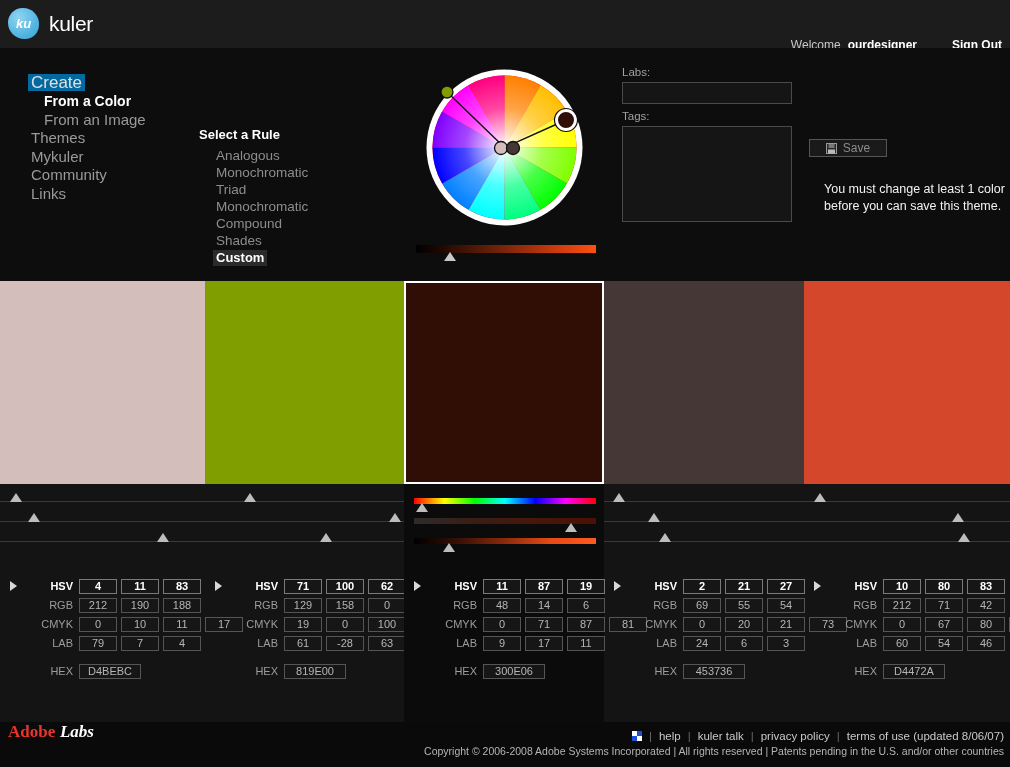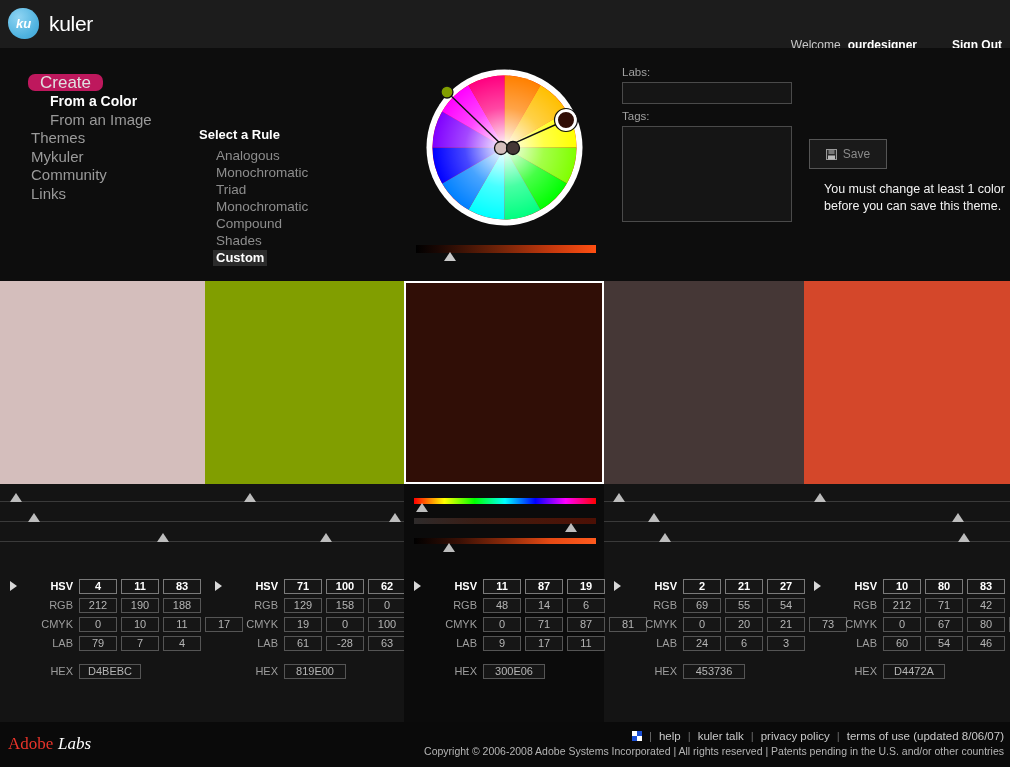--- a/index.html
+++ b/index.html
@@ -45,23 +45,23 @@
 
   
   .workarea {
     position: absolute; left: 0; top: 48px; width: 1010px; height: 232px;
     background: #0d0d0d;
   }
 
   
   .nav { position: absolute; left: 28px; top: 26px; }
   .nav-head { color: #e0e0e0; font-size: 17px; margin-bottom: 1px; }
-  .nav-head.sel { background: #be185d; display: inline-block; padding: 0 12px; border-radius: 7px; }
+  .nav-head.sel { background: #0369a1; display: inline-block; padding: 0 3px; }
   .nav-item { color: #9a9a9a; font-size: 15px; line-height: 16.5px; padding: 1px 3px; cursor: pointer; display: inline-block; }
-  .nav-sub { margin-left: 19px; }
+  .nav-sub { margin-left: 13px; }
   .nav-item.bold { color: #ffffff; font-weight: bold; font-size: 14px; }
   .nav-row { line-height: 17px; }
 
   
   .rules { position: absolute; left: 199px; top: 79px; }
   .rules-title { color: #ffffff; font-size: 13px; font-weight: bold; margin-bottom: 5px; }
   .rule-item {
     color: #8d8d8d; font-size: 13.5px; line-height: 16px;
     margin-left: 14px; padding: 0 3px; display: inline-block; cursor: pointer;
   }
@@ -95,21 +95,21 @@
     border: 1px solid #4a4a4a; color: #ddd; font-size: 12px; padding: 0 5px;
     font-family: "Liberation Sans", sans-serif;
   }
   .f-textarea {
     width: 170px; height: 96px; background: #151515;
     border: 1px solid #4a4a4a; color: #ddd; font-size: 12px; padding: 4px 5px;
     resize: none; font-family: "Liberation Sans", sans-serif;
   }
   .save-btn {
     position: absolute; left: 187px; top: 73px;
-    width: 78px; height: 30px; border: 1px solid #555; background: #1a1a1a;
+    width: 78px; height: 18px; border: 1px solid #555; background: #1a1a1a;
     color: #8a8a8a; font-size: 12px;
     display: flex; align-items: center; justify-content: center; gap: 6px;
     cursor: pointer;
   }
   .disk-icon { width: 11px; height: 11px; display: inline-block; }
   .vis-group { position: absolute; left: 290px; top: 62px; }
   .vis-row { display: flex; align-items: center; gap: 6px; height: 21px; }
   .radio {
     width: 9px; height: 9px; border-radius: 50%;
     background: #2b2b2b; border: 1px solid #3c3c3c;
@@ -155,21 +155,21 @@
     width: 38px; height: 15px; border: 1px solid #555; background: #161616;
     color: #b5b5b5; font-size: 11px; text-align: center; line-height: 13px;
     margin-right: 4px; font-family: "Liberation Sans", sans-serif;
   }
   .fld.hi { color: #ffffff; font-weight: bold; border-color: #7a7a7a; }
   .fld.hex { width: 62px; }
   .hexline { margin-top: 12px; }
 
   
   .footer { position: absolute; left: 0; top: 722px; width: 1010px; height: 45px; background: #0a0a0a; }
-  .adobe-labs { position: absolute; left: 8px; top: 12px; font-size: 17px; }
+  .adobe-labs { position: absolute; left: 8px; top: 0; font-size: 17px; font-weight: bold; }
   .adobe-red { color: #e8342a; font-family: "Liberation Serif", serif; }
   .labs-wht { color: #ffffff; font-family: "Liberation Serif", serif; font-style: italic; }
   .flinks {
     position: absolute; right: 6px; top: 8px;
     color: #c9c9c9; font-size: 11.5px; display: flex; align-items: center; gap: 7px;
   }
   .flinks a { color: #c9c9c9; text-decoration: none; cursor: pointer; }
   .sep { color: #6a6a6a; }
   .flag { width: 10px; height: 10px; display: inline-block; }
   .copyright {

